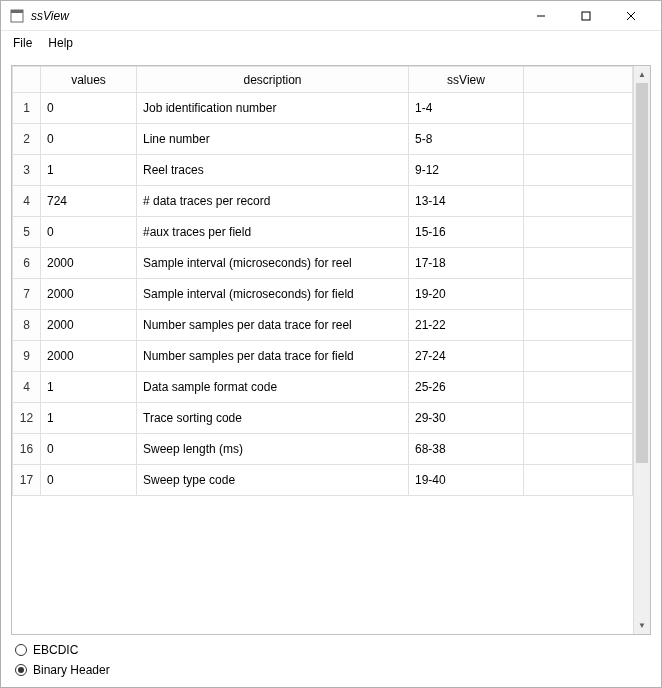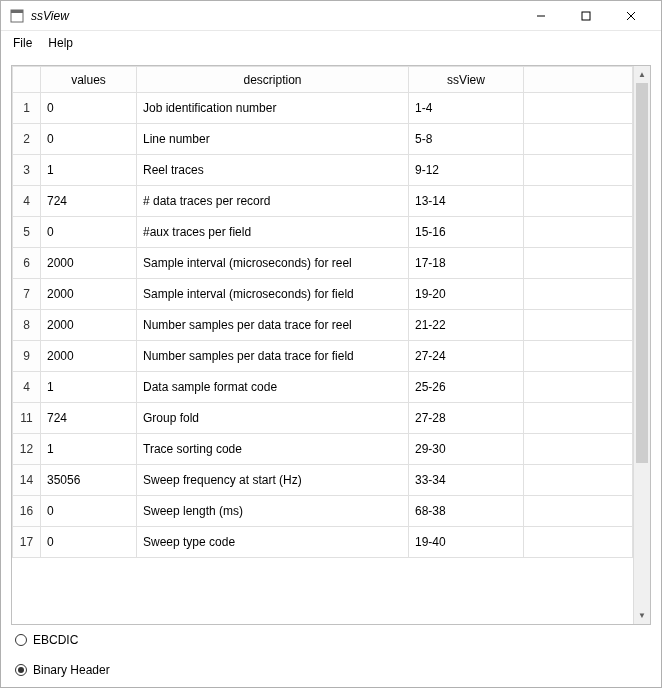--- a/index.html
+++ b/index.html
@@ -118,21 +118,21 @@
     position: absolute;
     left: 2px; right: 2px;
     top: 17px; height: 380px;
     background: #cdcdcd;
     border-radius: 0;
   }
   .radios {
     padding: 8px 4px 4px 4px;
     display: flex;
     flex-direction: column;
-    gap: 16px;
+    gap: 6px;
   }
   .radio-row {
     display: flex; align-items: center; gap: 6px;
     font-size: 12px;
   }
   .radio {
     width: 12px; height: 12px;
     border: 1px solid #333;
     border-radius: 50%;
     display: inline-flex; align-items: center; justify-content: center;
@@ -267,38 +267,24 @@
                 <td></td>
               </tr>
               <tr>
                 <td class="rownum">4</td>
                 <td>1</td>
                 <td>Data sample format code</td>
                 <td>25-26</td>
                 <td></td>
               </tr>
               <tr>
-                <td class="rownum">11</td>
-                <td>724</td>
-                <td>Group fold</td>
-                <td>27-28</td>
-                <td></td>
-              </tr>
-              <tr>
                 <td class="rownum">12</td>
                 <td>1</td>
                 <td>Trace sorting code</td>
                 <td>29-30</td>
-                <td></td>
-              </tr>
-              <tr>
-                <td class="rownum">14</td>
-                <td>35056</td>
-                <td>Sweep frequency at start (Hz)</td>
-                <td>33-34</td>
                 <td></td>
               </tr>
               <tr>
                 <td class="rownum">16</td>
                 <td>0</td>
                 <td>Sweep length (ms)</td>
                 <td>68-38</td>
                 <td></td>
               </tr>
               <tr>

